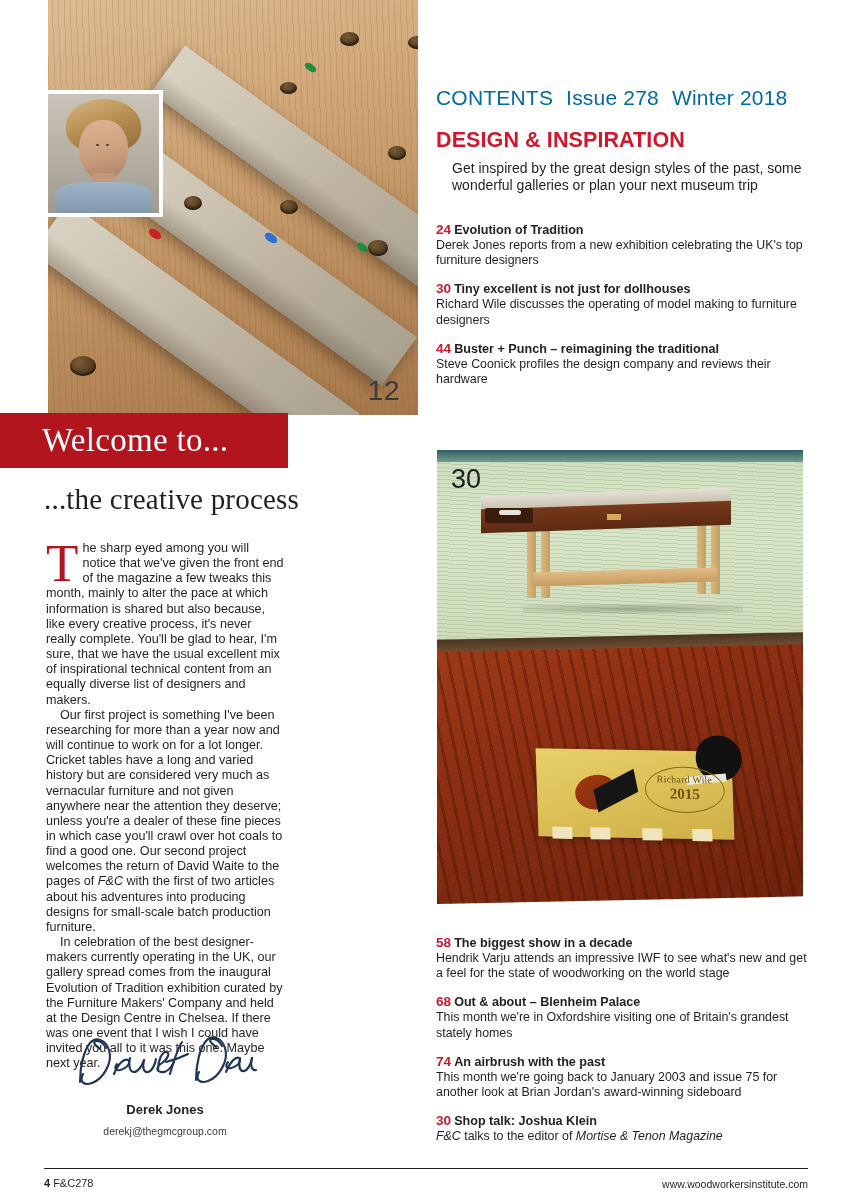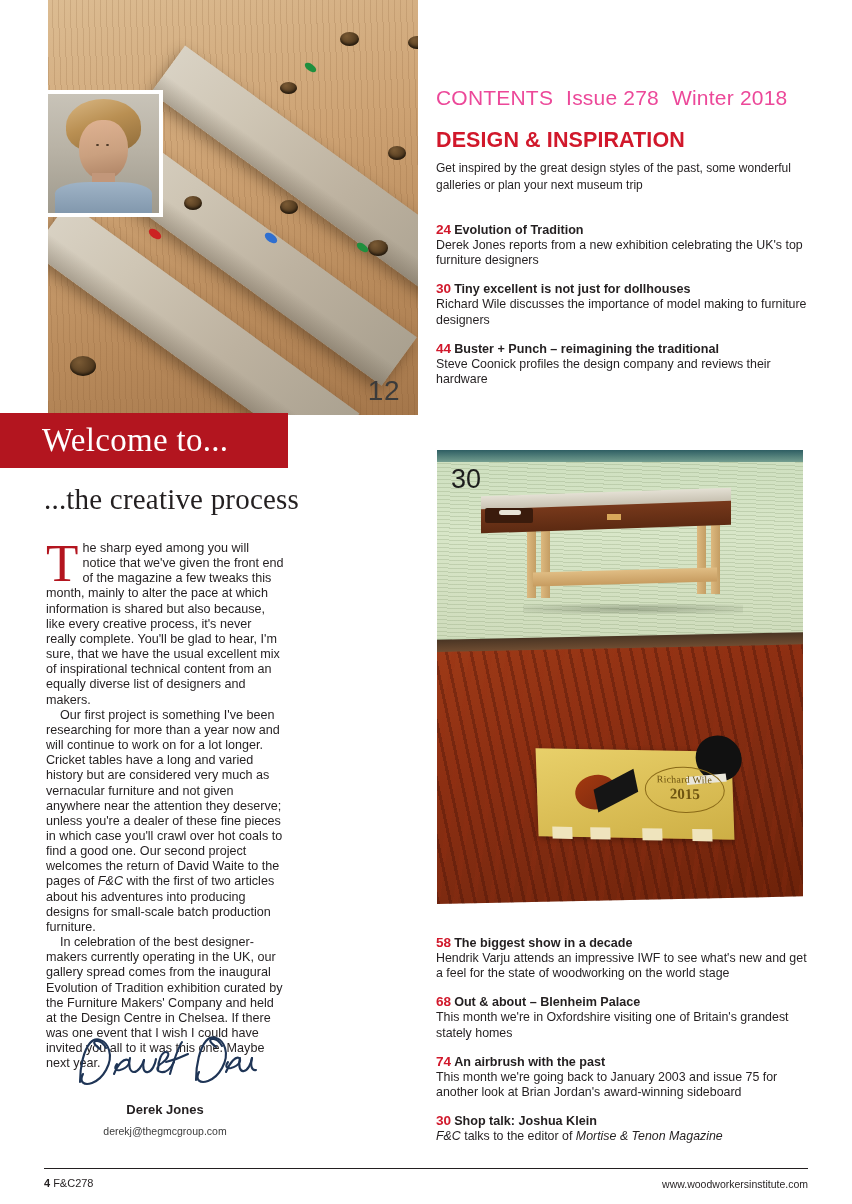--- a/index.html
+++ b/index.html
@@ -206,41 +206,41 @@
     color: #3b3b3b;
   }
 
   
   .contents-head {
     position: absolute;
     left: 436px;
     top: 86px;
     font-size: 21px;
     font-weight: normal;
-    color: #ec4899;
+    color: #0369a1;
     letter-spacing: 0.2px;
     white-space: nowrap;
   }
   .contents-head .gap { display: inline-block; width: 13px; }
 
   .section-title {
     position: absolute;
     left: 436px;
     top: 128px;
     font-size: 21.5px;
     font-weight: bold;
     color: #d1182b;
     letter-spacing: 0.1px;
   }
   .section-sub {
     position: absolute;
-    left: 436px;
+    left: 452px;
     top: 160px;
     width: 370px;
-    font-size: 12px;
+    font-size: 14px;
     line-height: 16.5px;
     color: #231f20;
   }
 
   .toc-top {
     position: absolute;
     left: 436px;
     top: 222px;
     width: 380px;
   }
@@ -557,21 +557,21 @@
   <div class="toc-item">
     <div class="toc-line1">
       <span class="pg">24</span><span>Evolution of Tradition</span>
     </div>
     <div class="toc-desc">Derek Jones reports from a new exhibition celebrating the UK's top furniture designers</div>
   </div>
   <div class="toc-item">
     <div class="toc-line1">
       <span class="pg">30</span><span>Tiny excellent is not just for dollhouses</span>
     </div>
-    <div class="toc-desc">Richard Wile discusses the importance of model making to furniture designers</div>
+    <div class="toc-desc">Richard Wile discusses the operating of model making to furniture designers</div>
   </div>
   <div class="toc-item">
     <div class="toc-line1">
       <span class="pg">44</span><span>Buster + Punch – reimagining the traditional</span>
     </div>
     <div class="toc-desc">Steve Coonick profiles the design company and reviews their hardware</div>
   </div>
 </div>
 
 <div class="mini-photo">

